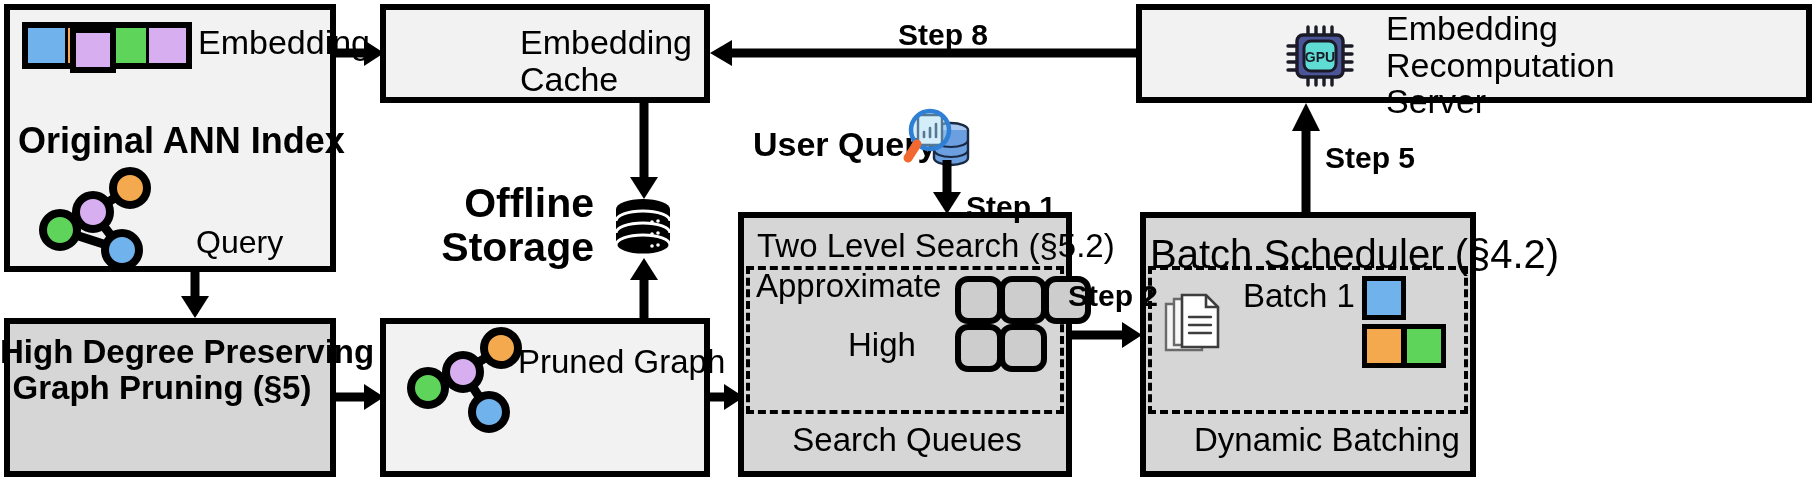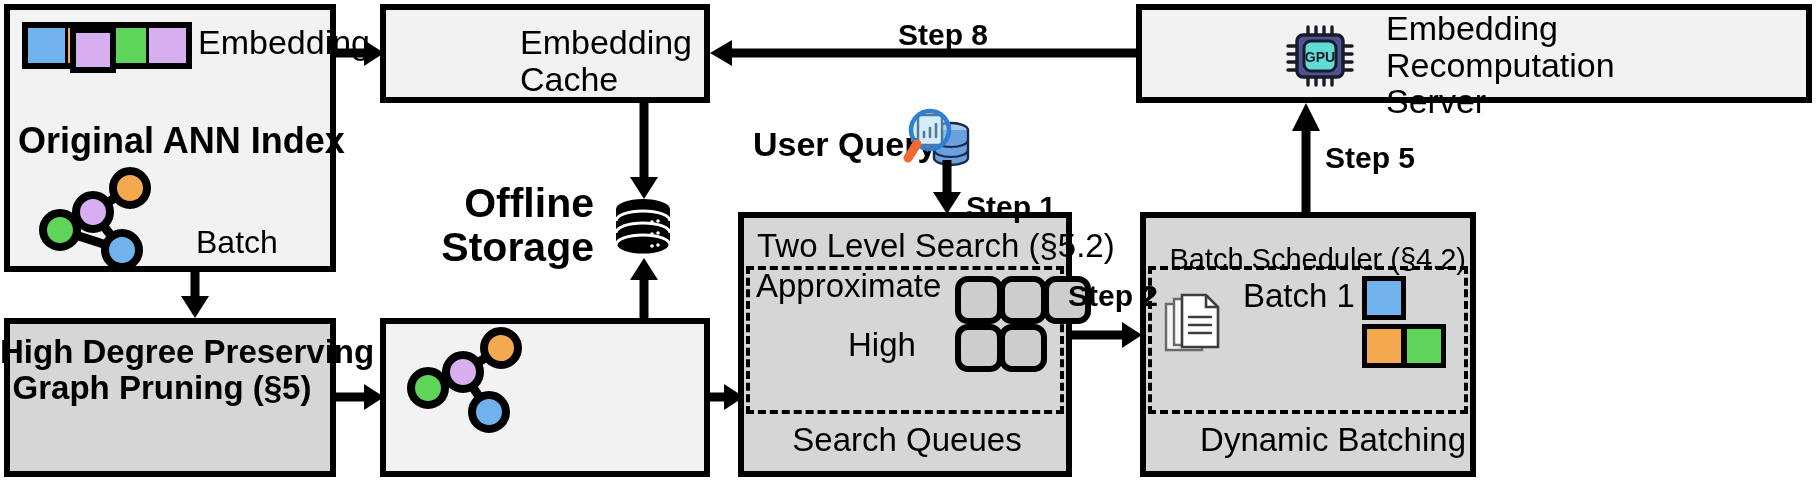--- a/index.html
+++ b/index.html
@@ -47,27 +47,27 @@
   #tls-dash{position:absolute;left:746px;top:266px;width:318px;height:148px;
       border:4px dashed #000;box-sizing:border-box;}
   #tls-approx-label{left:756px;top:268px;font-size:33px;}
   #tls-exact-label{left:848px;top:327px;font-size:33px;}
   #tls-queues-label{left:757px;top:422px;width:300px;text-align:center;font-size:33px;}
   .qsq{position:absolute;width:48px;height:48px;border:6px solid #000;border-radius:13px;
       box-sizing:border-box;background:#cdcdcd;}
 
   
   #batch-sched{left:1140px;top:212px;width:336px;height:265px;}
-  #bs-title{left:1150px;top:244px;width:316px;text-align:right;font-size:29px;}
+  #bs-title{left:1150px;top:233px;width:316px;text-align:right;font-size:40px;}
   #bs-dash{position:absolute;left:1148px;top:266px;width:320px;height:148px;
       border:4px dashed #000;box-sizing:border-box;}
   #docs-icon{position:absolute;left:1162px;top:294px;}
   #b1-label{left:1243px;top:278px;font-size:33px;}
   #b2-label{left:1243px;top:326px;font-size:33px;}
-  #bs-dyn-label{left:1150px;top:422px;width:316px;text-align:right;font-size:33px;}
+  #bs-dyn-label{left:1194px;top:422px;width:316px;text-align:left;font-size:33px;}
   .bsq{position:absolute;width:44px;height:44px;border:5px solid #000;box-sizing:border-box;}
 
   
   #pruning{left:4px;top:318px;width:332px;height:159px;}
   #pruning-label{left:0;top:334px;width:324px;text-align:center;font-size:33px;font-weight:bold;}
 
   
   #pruned-graph{left:380px;top:318px;width:330px;height:159px;}
   #pruned-label{left:518px;top:344px;font-size:33px;}
   .steplbl{position:absolute;font-size:30px;font-weight:bold;white-space:nowrap;}
@@ -81,21 +81,21 @@
   <div class="box" id="ann-index"></div>
 
   <div id="ann-embed-strip">
     <div style="background:#6fb2ec"></div>
     <div style="background:#f5a94e"></div>
     <div style="background:#5ed45a"></div>
     <div style="background:#d7aef0"></div>
   </div>
   <div class="lbl" id="ann-embed-label">Embedding</div>
   <div class="lbl" id="ann-title">Original ANN Index</div>
-  <div class="lbl" id="ann-graph-label">Batch</div>
+  <div class="lbl" id="ann-graph-label">Query</div>
 
   <svg class="graphsvg" style="left:30px;top:168px;" width="140" height="100">
     <g stroke="#000" stroke-width="9" stroke-linecap="round">
       <line x1="30" y1="62" x2="63" y2="44"></line>
       <line x1="63" y1="44" x2="100" y2="20"></line>
       <line x1="30" y1="62" x2="92" y2="82"></line>
       <line x1="63" y1="44" x2="92" y2="82"></line>
     </g>
     <circle cx="100" cy="20" r="17" fill="#f5a94e" stroke="#000" stroke-width="8"></circle>
     <circle cx="63" cy="44" r="17" fill="#d7aef0" stroke="#000" stroke-width="8"></circle>
@@ -211,20 +211,21 @@
     <g stroke="#000" stroke-width="9" stroke-linecap="round">
       <line x1="22" y1="58" x2="57" y2="42"></line>
       <line x1="57" y1="42" x2="95" y2="18"></line>
       <line x1="57" y1="42" x2="83" y2="82"></line>
     </g>
     <circle cx="95" cy="18" r="17" fill="#f5a94e" stroke="#000" stroke-width="8"></circle>
     <circle cx="57" cy="42" r="17" fill="#d7aef0" stroke="#000" stroke-width="8"></circle>
     <circle cx="22" cy="58" r="17" fill="#5ed45a" stroke="#000" stroke-width="8"></circle>
     <circle cx="83" cy="82" r="17" fill="#6fb2ec" stroke="#000" stroke-width="8"></circle>
   </svg>
+  <div class="lbl" id="pruned-label">Pruned Graph</div>
 
   <svg style="position:absolute;left:336px;top:36px;" width="48" height="34">
     <line x1="0" y1="17" x2="30" y2="17" stroke="#000" stroke-width="9"></line>
     <polygon points="28,4 48,17 28,30" fill="#000"></polygon>
   </svg>
 
   <svg style="position:absolute;left:627px;top:103px;" width="34" height="98">
     <line x1="17" y1="0" x2="17" y2="78" stroke="#000" stroke-width="9"></line>
     <polygon points="3,74 31,74 17,96" fill="#000"></polygon>
   </svg>

